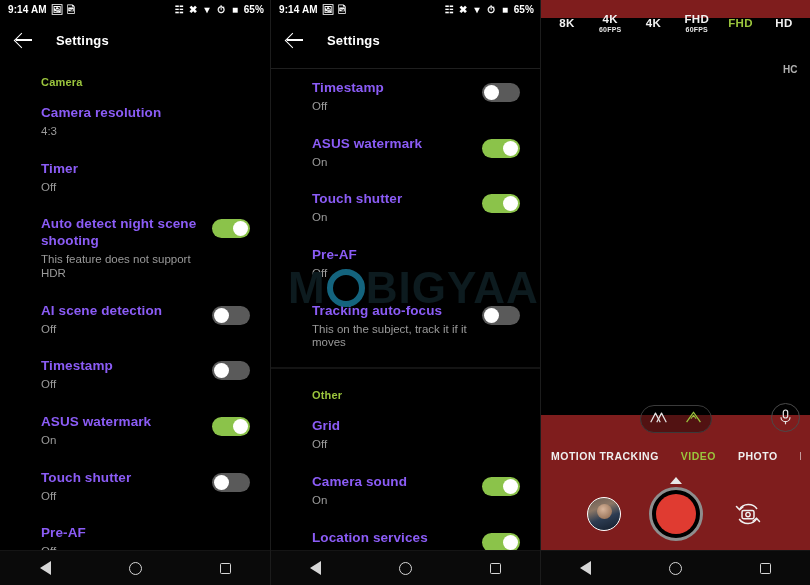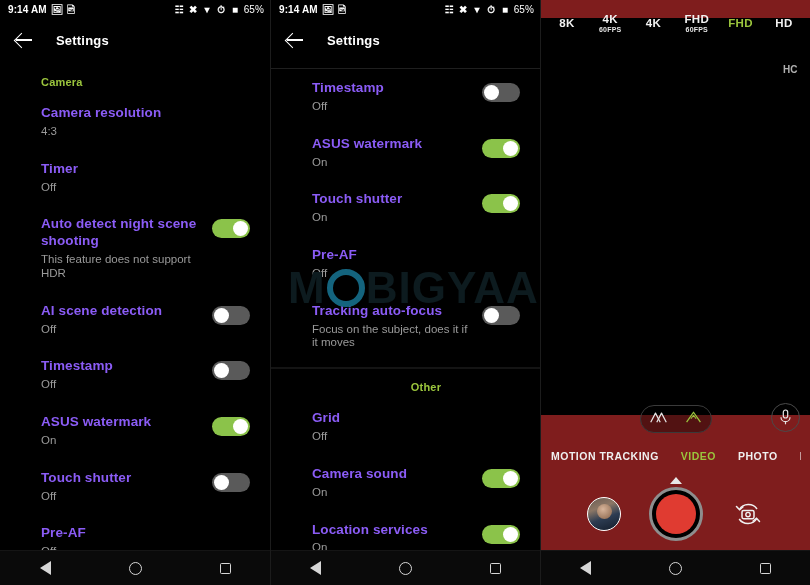--- a/index.html
+++ b/index.html
@@ -16,21 +16,21 @@
   
   .statusbar{
     height:18px; display:flex; align-items:center;
     padding:0 6px 0 8px; font-size:10px; font-weight:bold; letter-spacing:.1px;
     color:#fff; position:relative; z-index:6;
   }
   .sb-left{ display:flex; align-items:flex-start; gap:4px; }
   .sb-time{ font-size:10px; font-weight:bold; }
   .sb-right{ margin-left:auto; display:flex; align-items:center; gap:3px; font-size:9px; font-weight:bold; }
   .sb-ico{ display:inline-block; width:11px; height:11px; line-height:11px; text-align:center; font-size:10px; }
-  .battpct{ font-size:10px; font-weight:normal; }
+  .battpct{ font-size:10px; font-weight:bold; }
 
   
   .appbar{
     height:44px; display:flex; align-items:center; gap:22px;
     padding-left:14px; position:relative; z-index:6; background:#000;
   }
   .back-arrow{ width:20px; height:20px; position:relative; cursor:pointer; }
   .back-arrow::before{
     content:""; position:absolute; left:2px; top:9px; width:16px; height:1.6px; background:#fff;
   }
@@ -38,21 +38,21 @@
     content:""; position:absolute; left:2px; top:4.5px; width:10px; height:10px;
     border-left:1.6px solid #fff; border-bottom:1.6px solid #fff; transform:rotate(45deg);
   }
   .appbar-title{ font-size:13px; font-weight:bold; letter-spacing:.2px; }
 
   
   .settings-scroll{ position:relative; height:calc(585px - 18px - 44px - 35px); overflow:hidden; }
   .sec-head{
     color:#9bc53d; font-size:11px; font-weight:bold; padding:14px 0 6px 41px; letter-spacing:.2px;
   }
-  .sec-head.tight{ padding-top:12px;text-align:center; }
+  .sec-head.tight{ padding-top:20px; }
   .row{
     display:flex; align-items:flex-start; padding:11px 20px 11px 41px; min-height:44px;
     position:relative; cursor:pointer;
   }
   .row-text{ flex:1 1 auto; padding-right:8px; }
   .row-title{ font-size:13.5px; font-weight:bold; color:#8b5cf6; line-height:1.25; letter-spacing:.1px; }
   .row-sub{ font-size:11.5px; color:#9a9a9a; margin-top:3px; line-height:1.2; }
   .divider{ height:1px; background:#1f1f1f; margin:6px 0 0 0; }
   .divider.thick{ height:2px; background:#141414; }
 
@@ -329,21 +329,21 @@
     <div class="row">
       <div class="row-text">
         <div class="row-title">Pre-AF</div>
         <div class="row-sub">Off</div>
       </div>
     </div>
 
     <div class="row">
       <div class="row-text">
         <div class="row-title">Tracking auto-focus</div>
-        <div class="row-sub">Focus on the subject, does it if it moves</div>
+        <div class="row-sub">This on the subject, track it if it moves</div>
       </div>
       <div class="toggle off">
           <span class="knob"></span>
         </div>
     </div>
 
     <div class="divider thick"></div>
 
     <div class="sec-head tight">Other</div>
 

